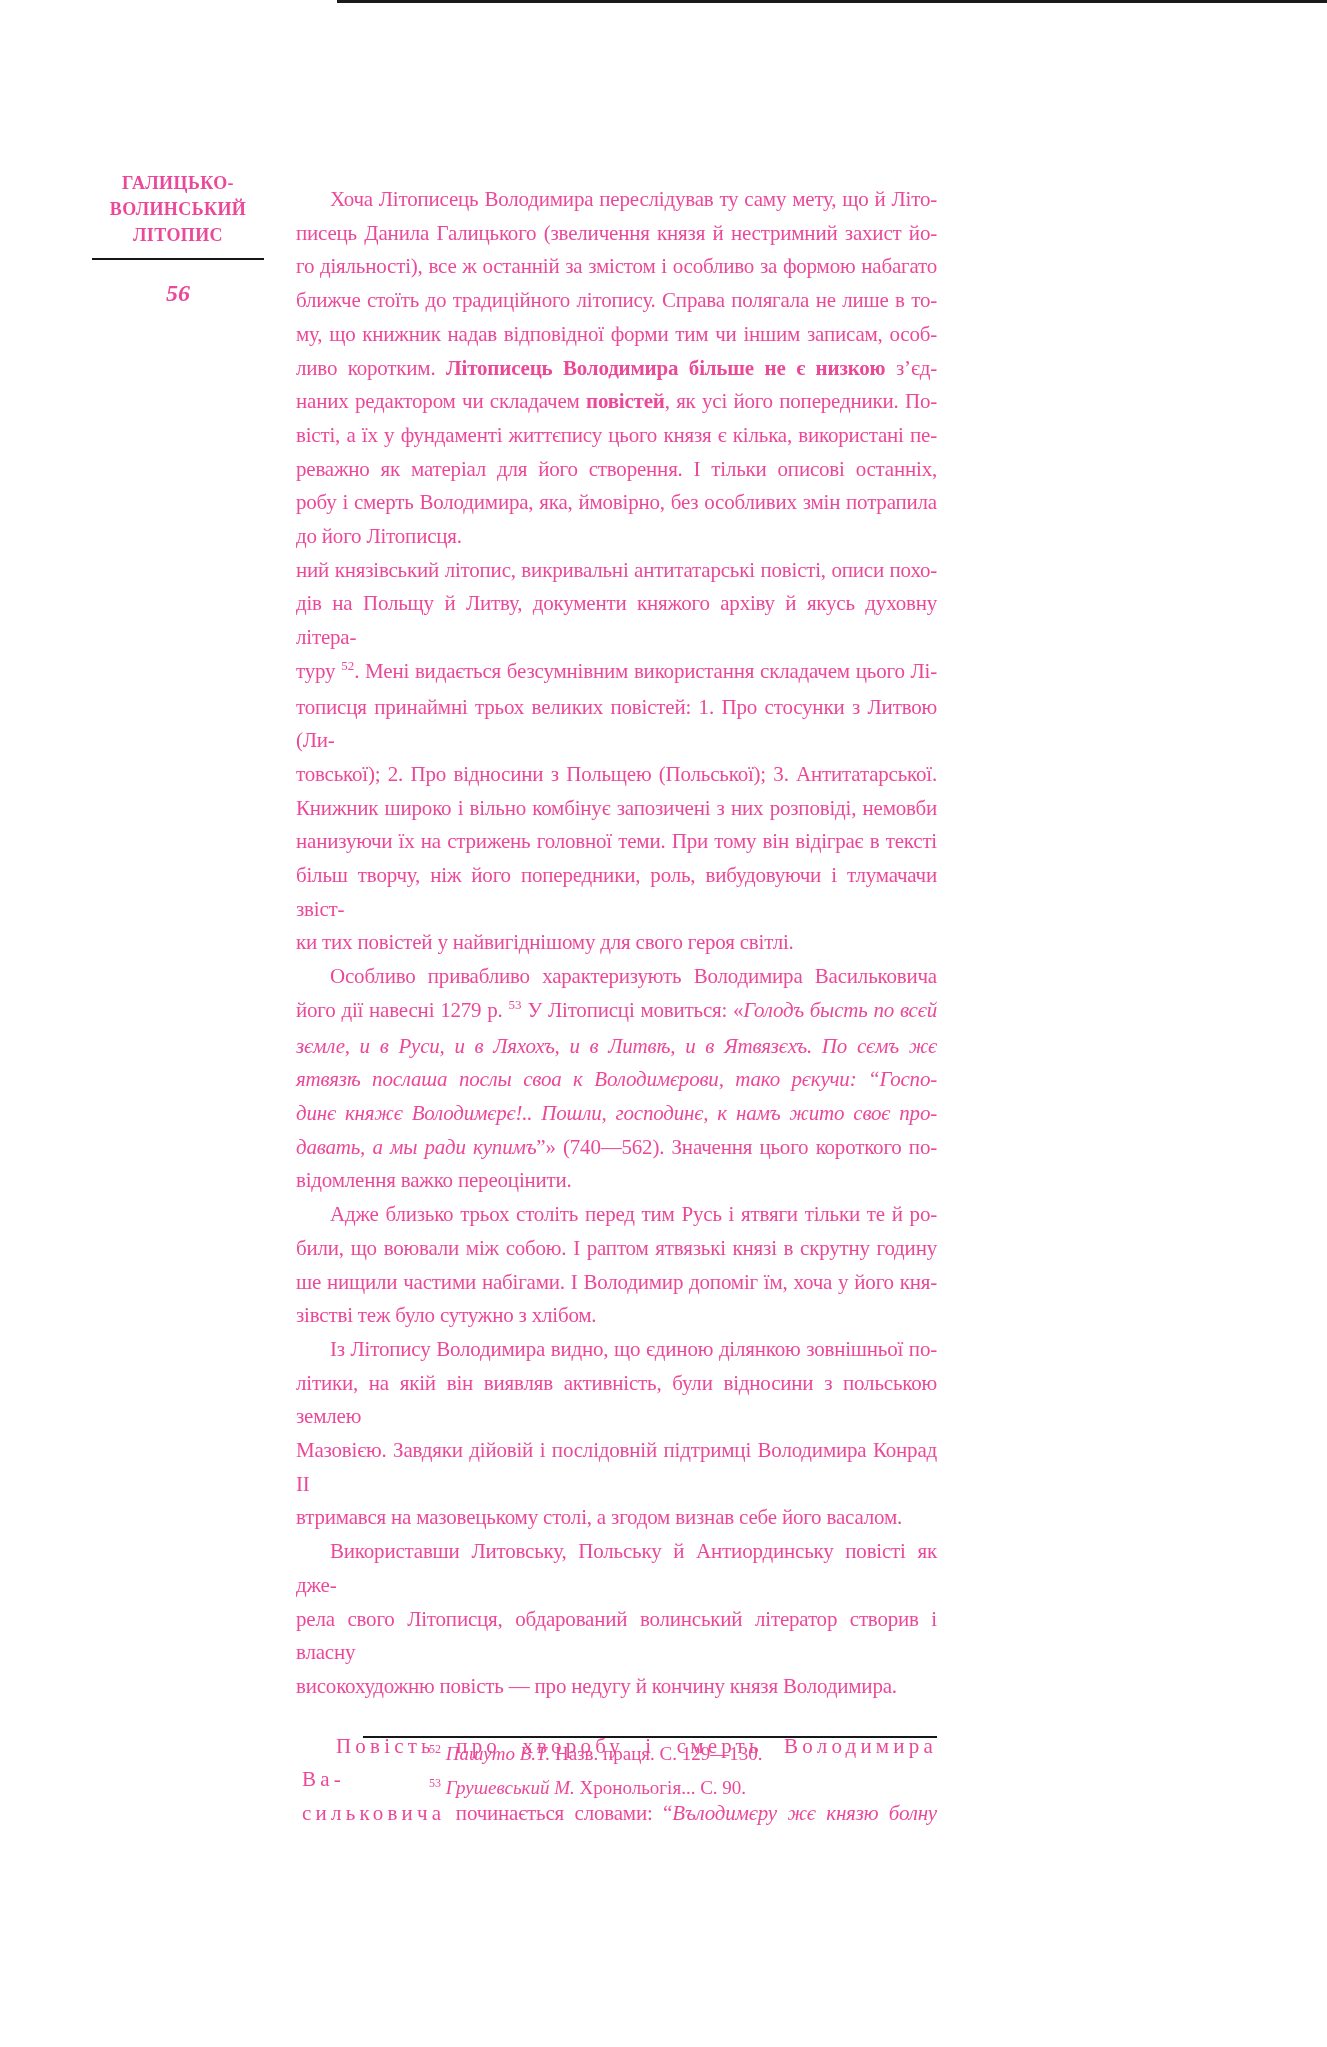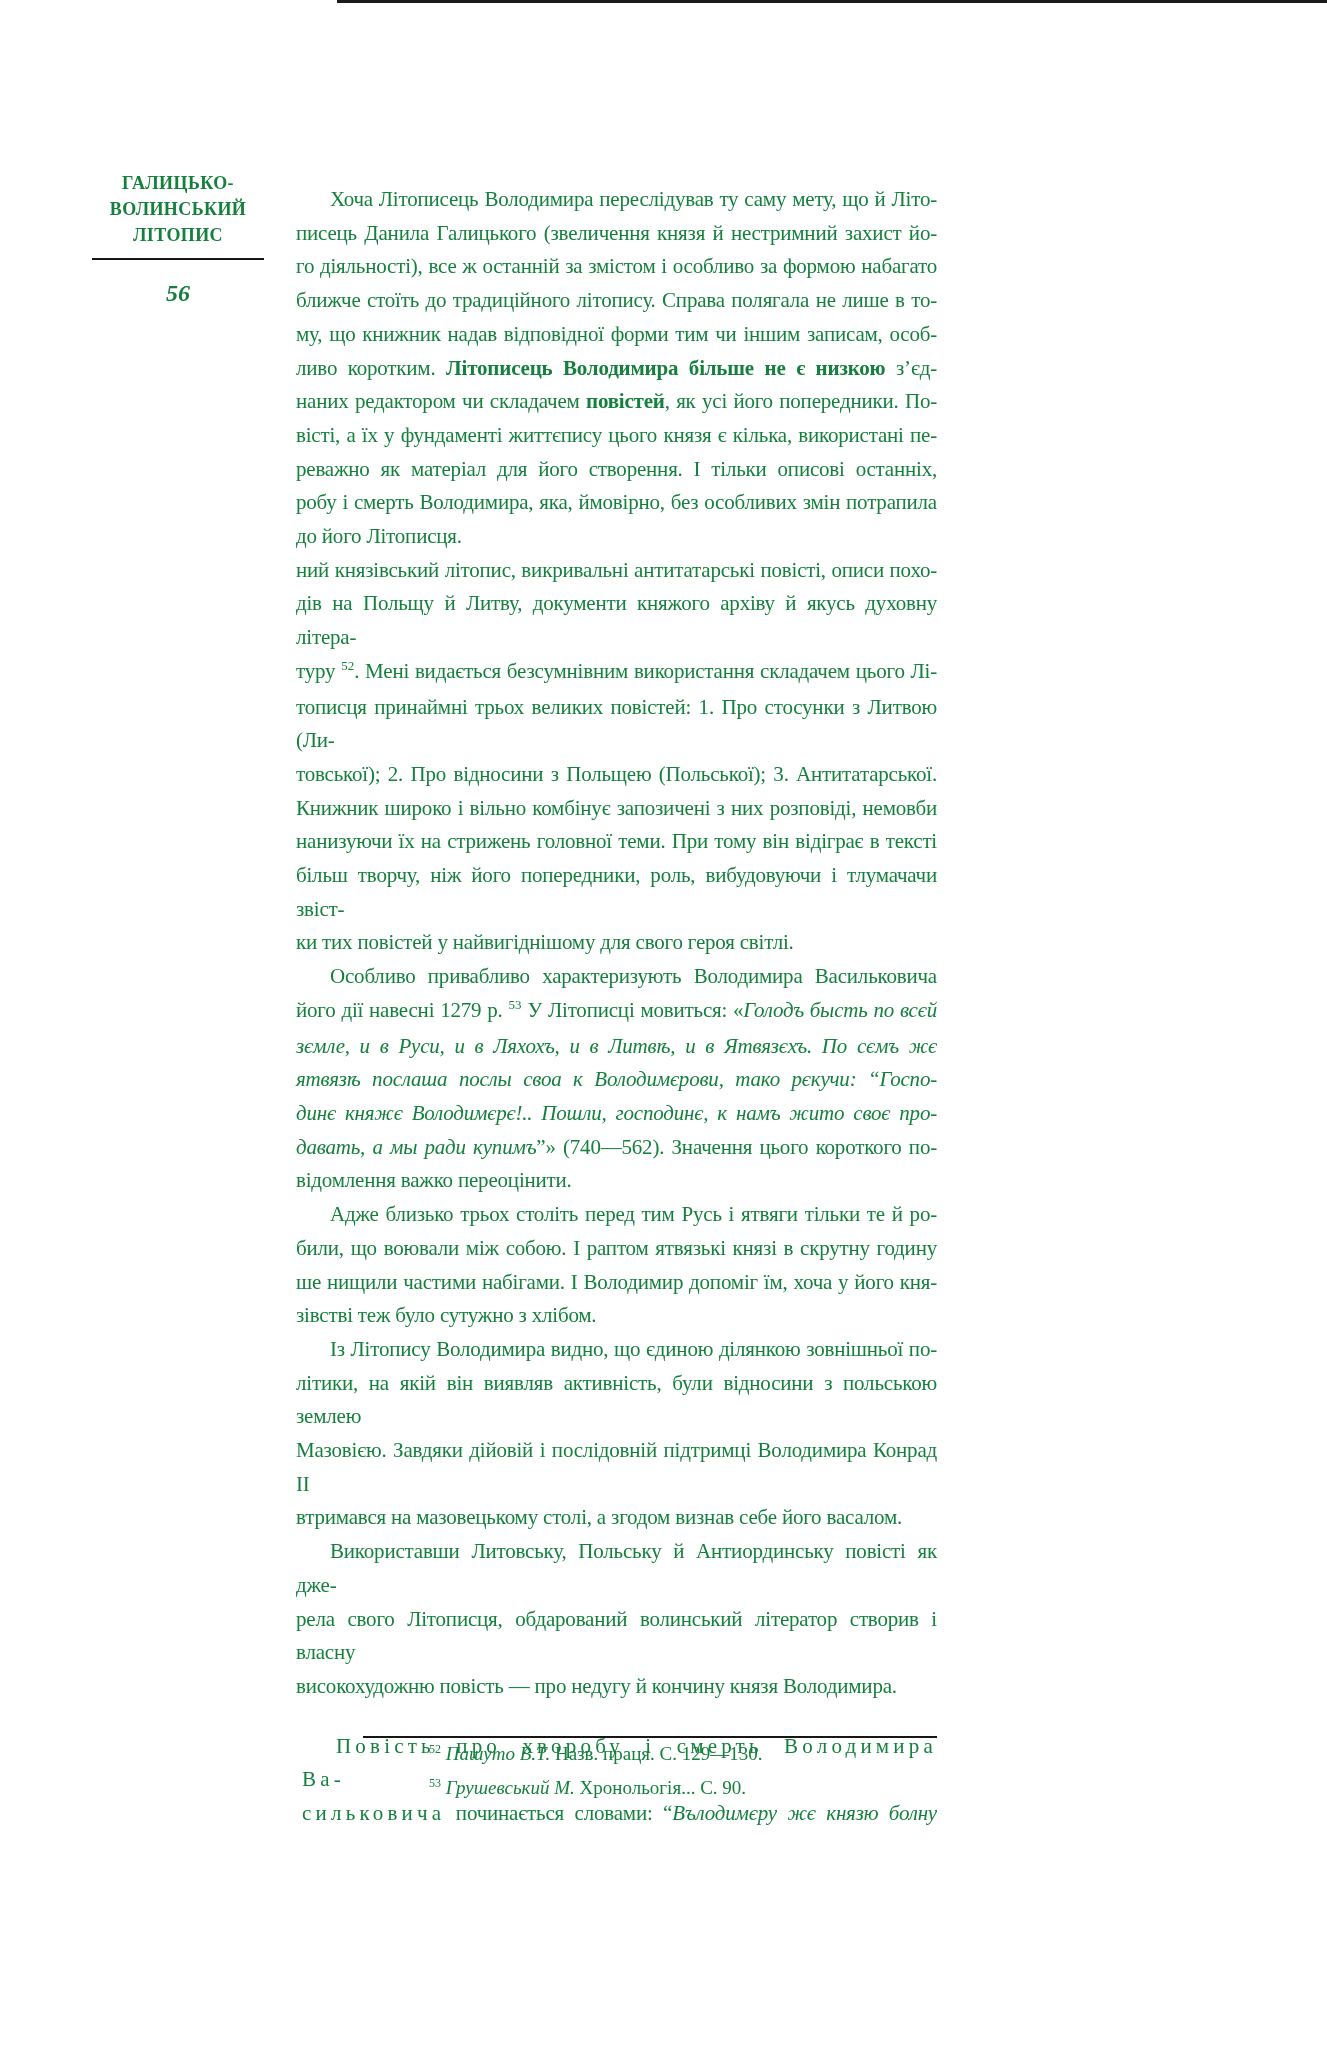--- a/index.html
+++ b/index.html
@@ -2,21 +2,21 @@
 <html><head>
 <meta charset="utf-8">
 <style>
   html,body{margin:0;padding:0;background:#e8e8e6;}
   .page{
     position:relative;
     width:1327px;height:2047px;
     background:#ffffff;
     overflow:hidden;
     font-family:"Liberation Serif","DejaVu Serif",serif;
-    color:#15803d;
+    color:#ec4899;
   }
   .scan-edge{
     position:absolute;top:0;left:337px;width:990px;height:3px;
     background:#1b1b1b;
   }
   
   .margin-note{
     position:absolute;left:92px;top:170px;width:172px;
     text-align:center;
   }

